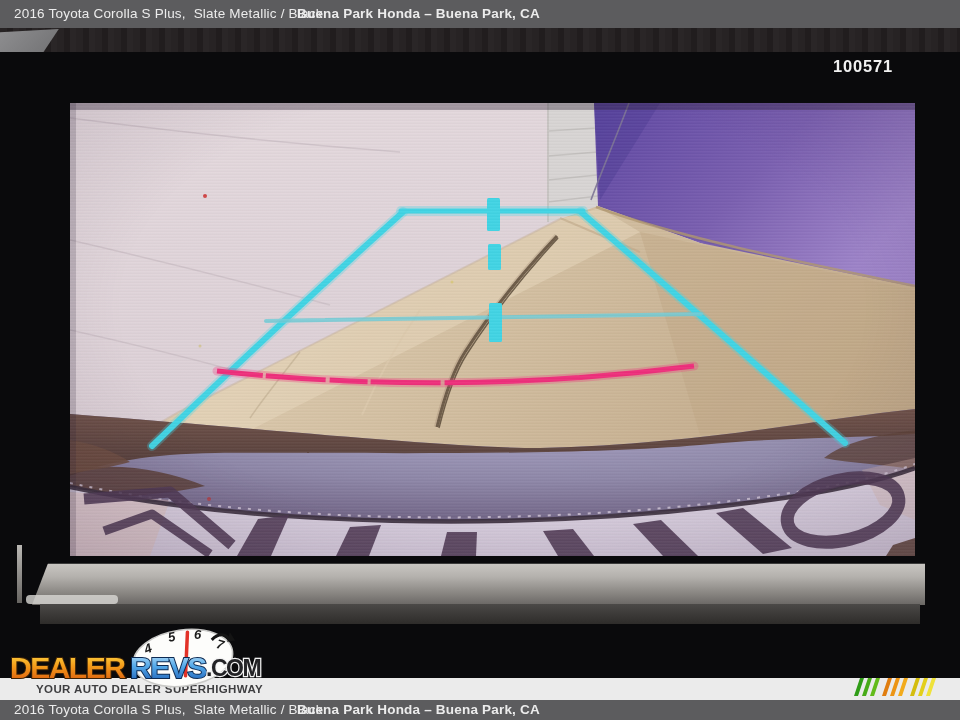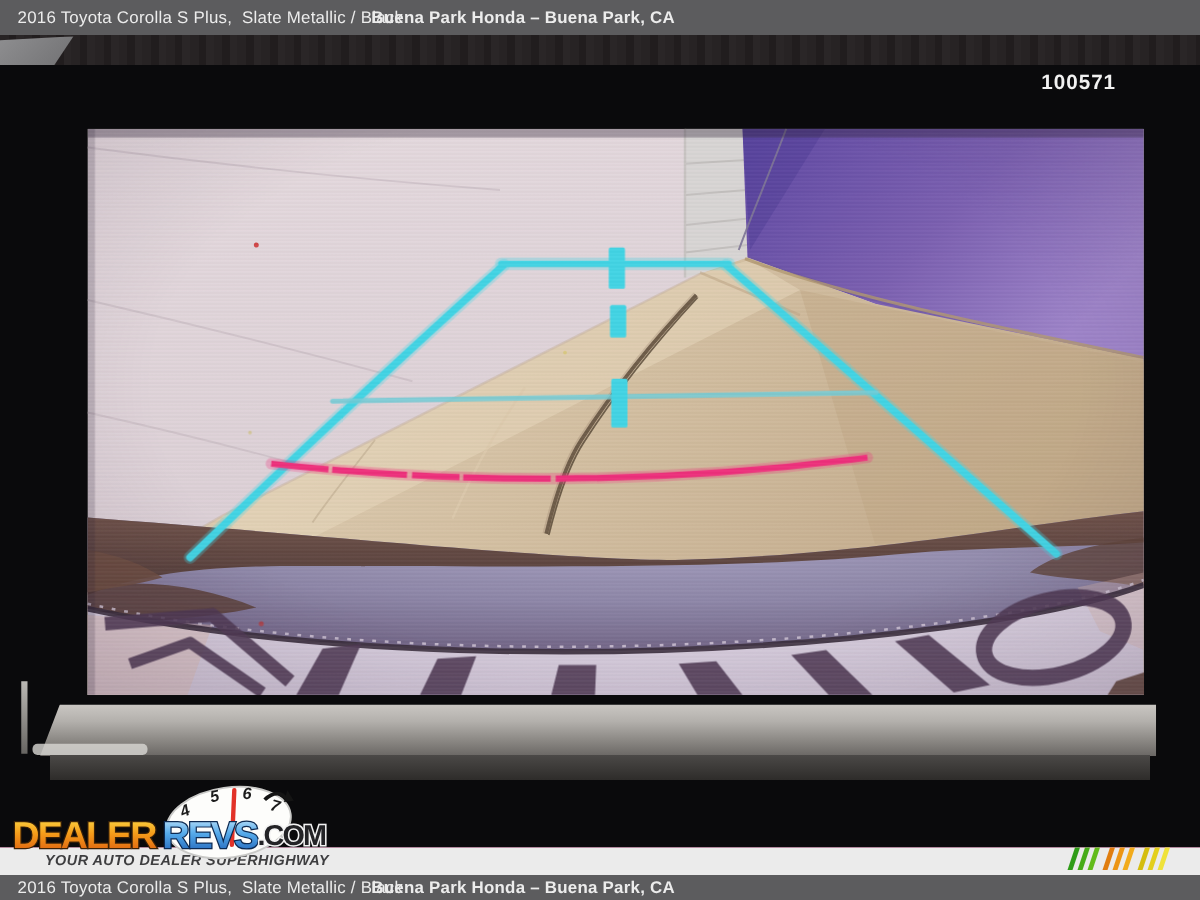--- a/index.html
+++ b/index.html
@@ -38,21 +38,21 @@
   .lip-highlight{position:absolute;left:26px;top:595px;width:92px;height:9px;
     background:#dad8d4;border-radius:4px;opacity:.8;}
   .lip2{position:absolute;left:40px;top:604px;width:880px;height:20px;
     background:linear-gradient(180deg,#4b4947 0%,#2e2c2a 100%);}
   .left-sliver{position:absolute;left:17px;top:545px;width:5px;height:58px;
     background:linear-gradient(180deg,#bab8b4,#68ation);} 
   .left-sliver{background:linear-gradient(180deg,#bab8b4,#676562);}
   
   .tag-strip{position:absolute;left:0;top:678px;width:960px;height:22px;background:#ebebeb;}
   .tagline{position:absolute;left:36px;top:679px;height:20px;line-height:20px;
-    font-size:11.5px;font-weight:700;font-style:italic;letter-spacing:.4px;
+    font-size:11.5px;font-weight:700;letter-spacing:.4px;
     color:#3e3e40;text-transform:uppercase;}
   .logo-svg{position:absolute;left:8px;top:626px;}
   .hatch-svg{position:absolute;left:852px;top:675px;}
   .logo-word{font-family:"Liberation Sans",sans-serif;font-weight:800;text-transform:uppercase;}
 </style>
 </head>
 <body>
 
 <div class="stage">
 

